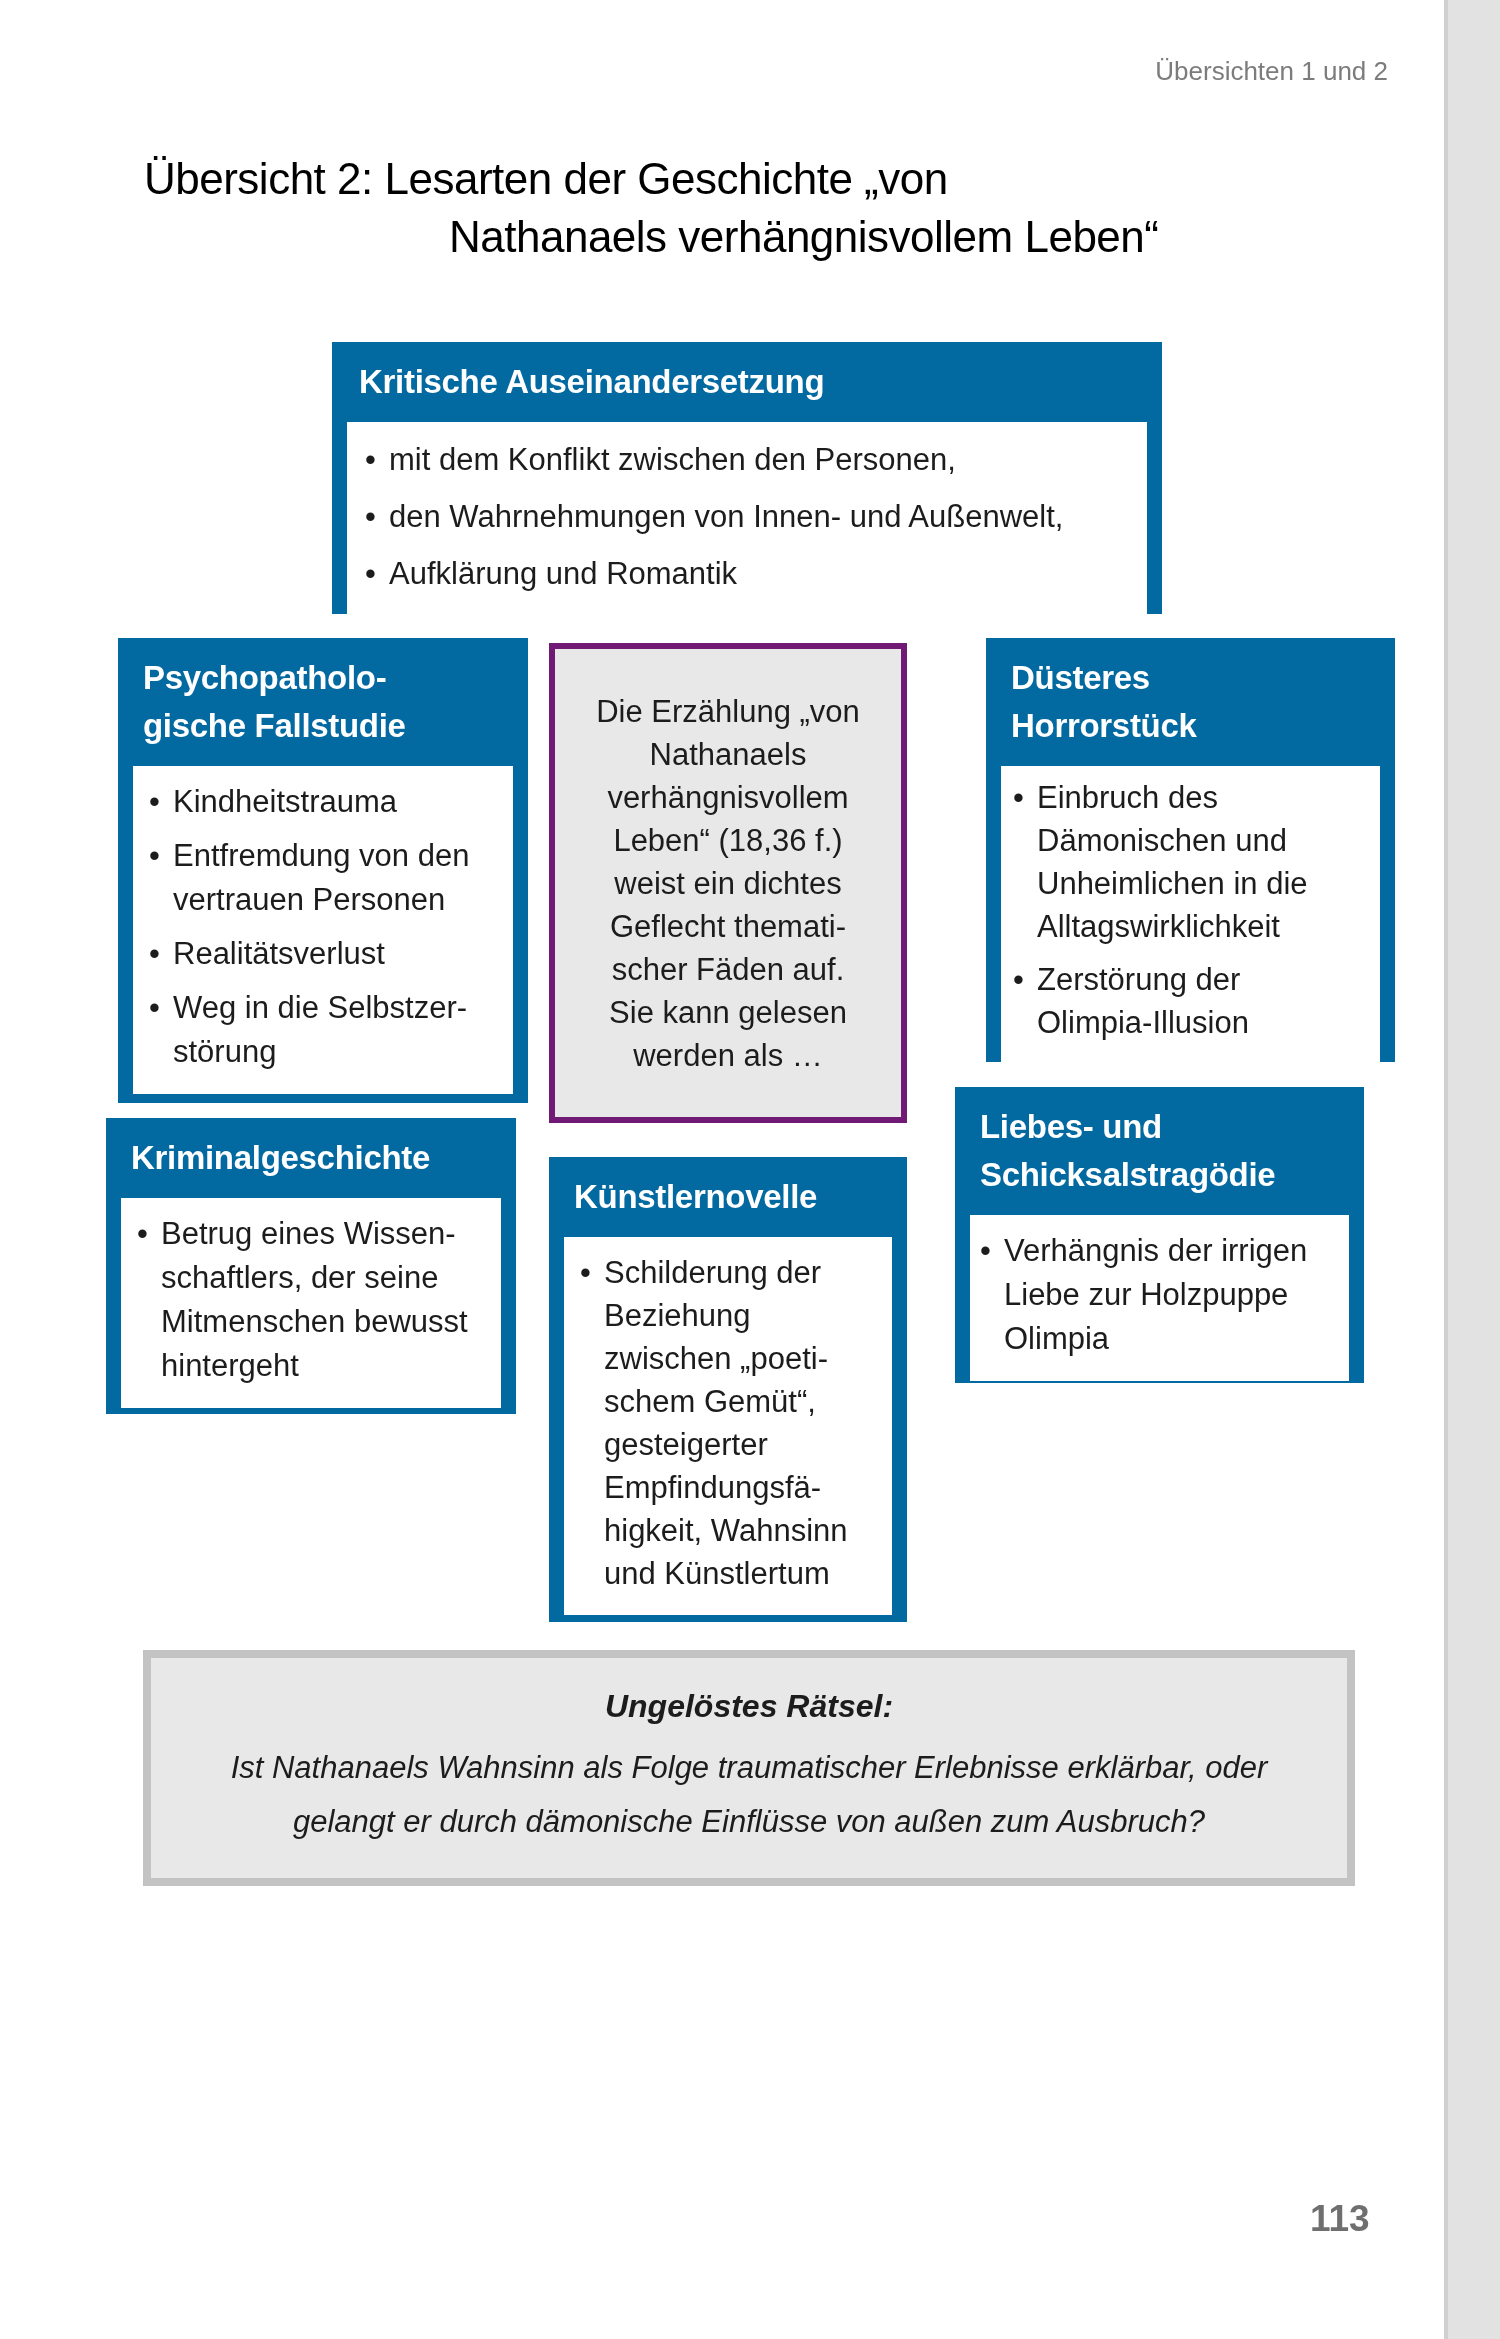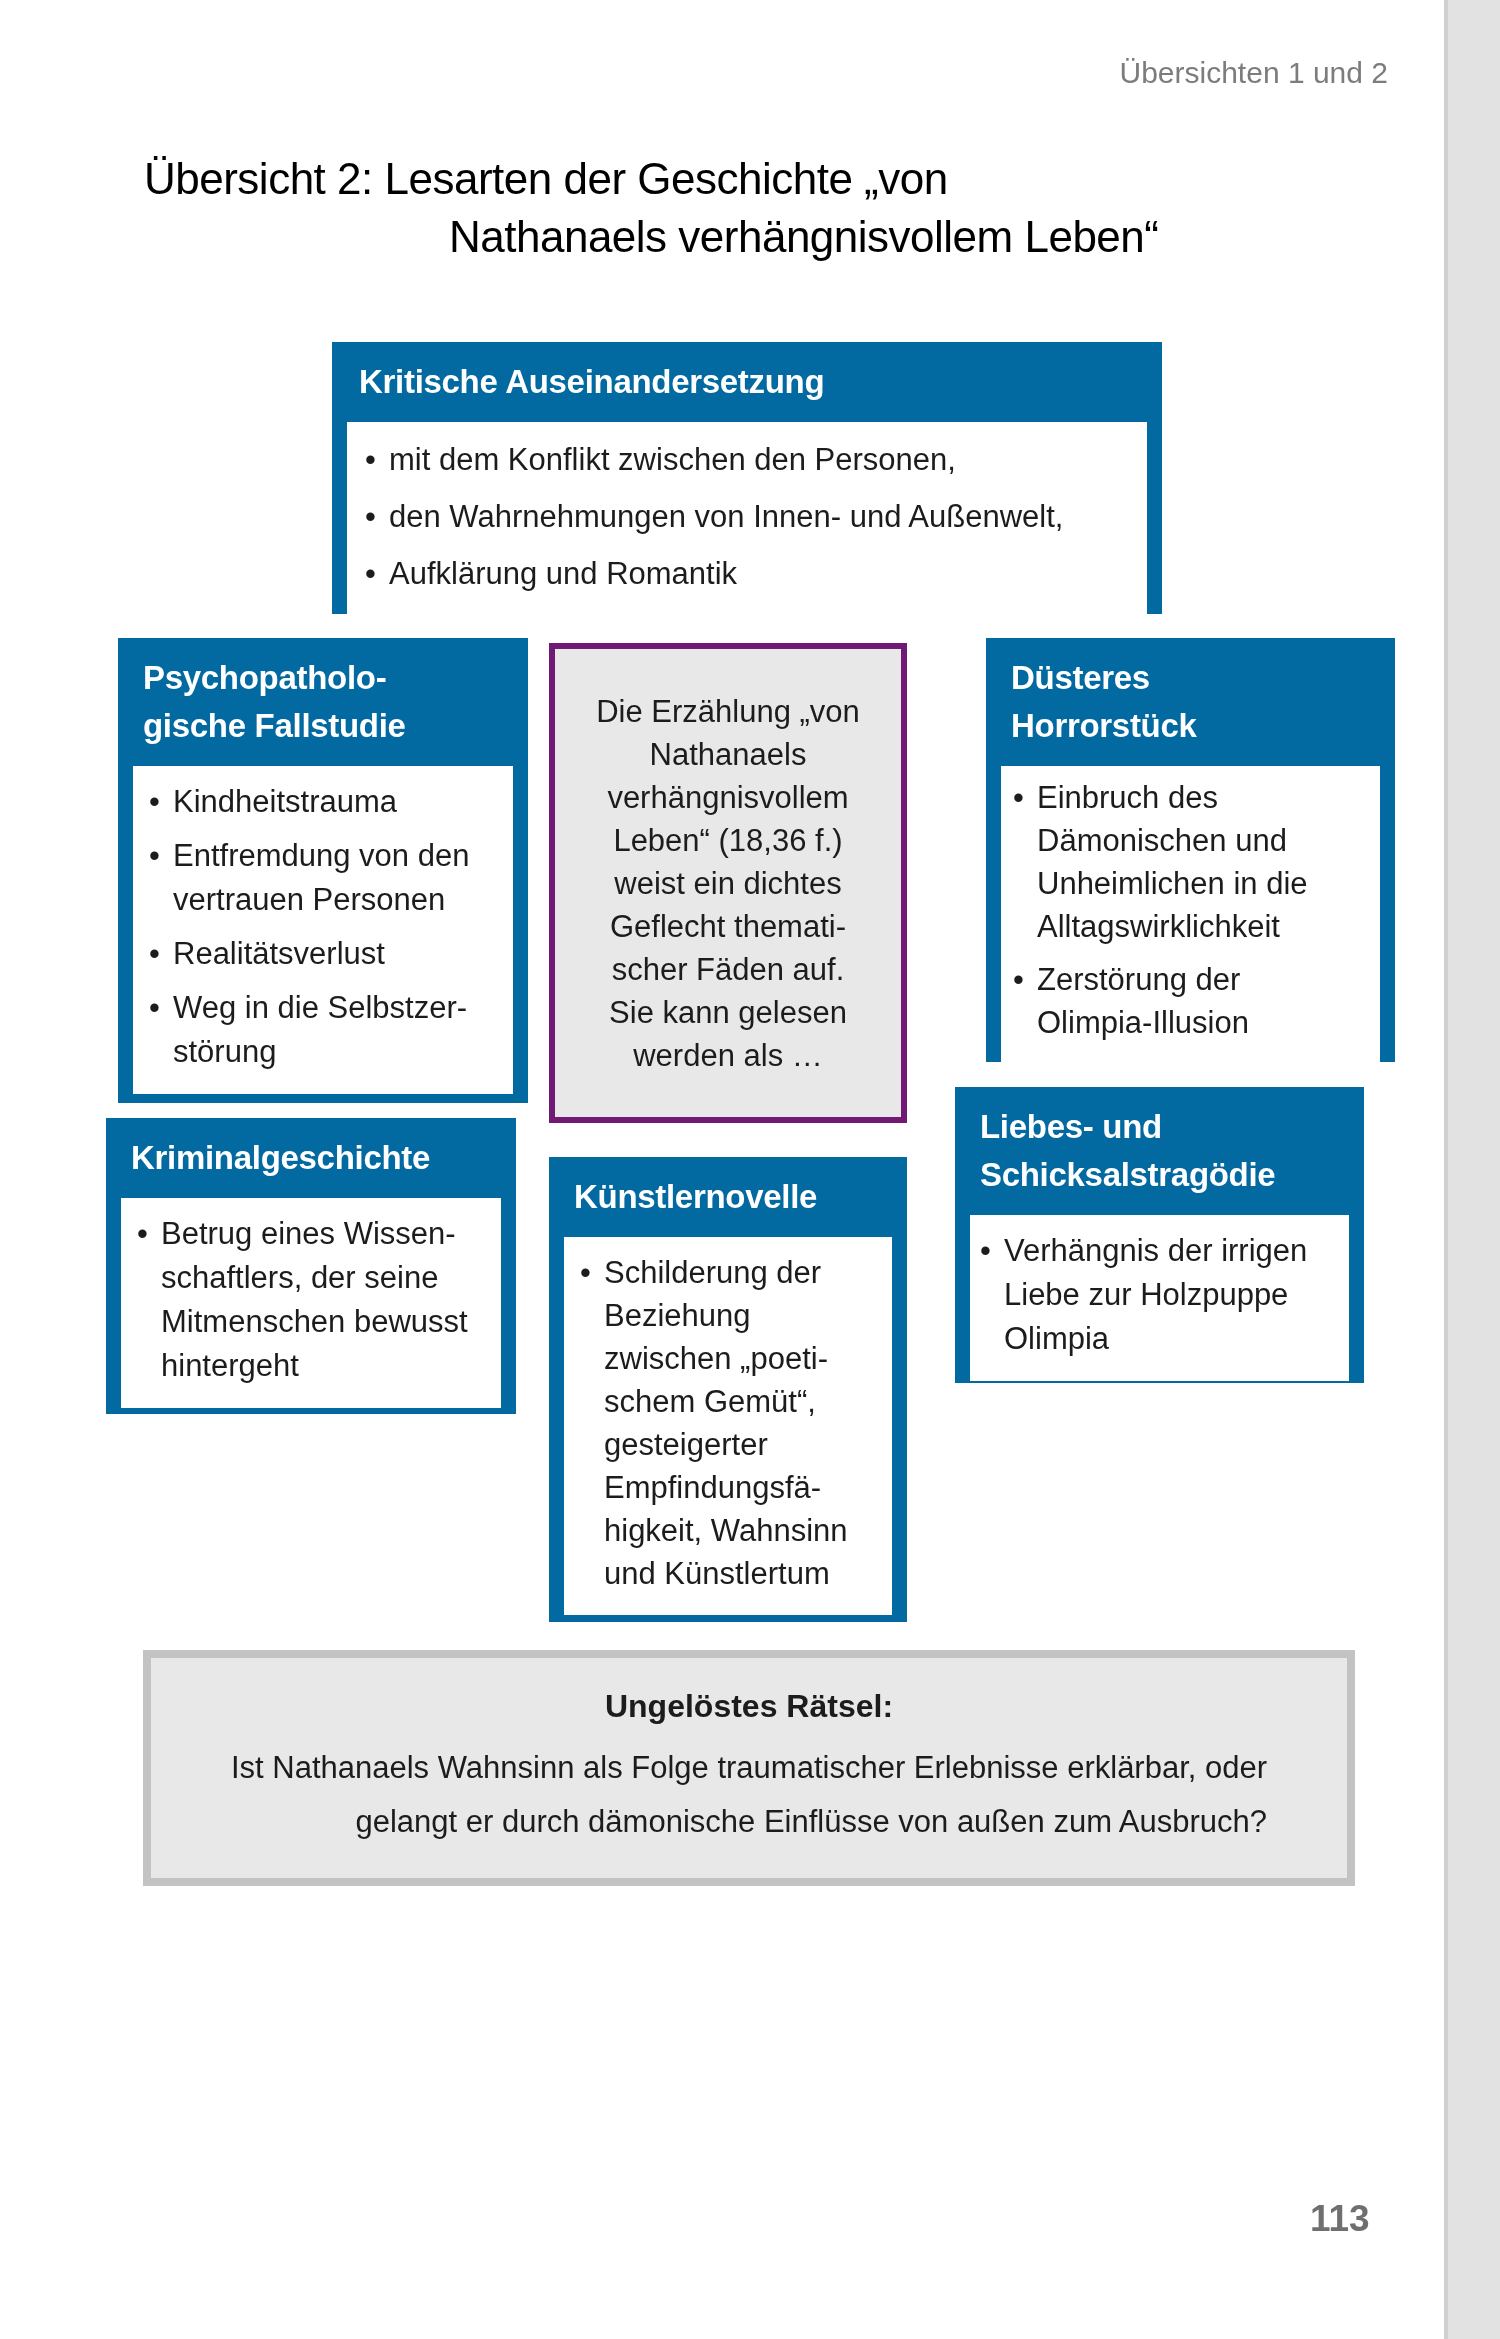--- a/index.html
+++ b/index.html
@@ -13,21 +13,21 @@
     overflow:hidden;
   }
   .edge-band {
     position:absolute; top:0; right:0;
     width:56px; height:100%;
     background:#e2e2e2;
     border-left:4px solid #d0d0d0;
   }
   .running-head {
     position:absolute; top:56px; right:112px;
-    font-size:30px; color:#7c7c7c;
+    font-size:26px; color:#7c7c7c;
     white-space:nowrap;
   }
   .page-title {
     position:absolute; left:144px; top:150px;
     font-size:44px; line-height:58px; font-weight:400;
     color:#000000; letter-spacing:-0.5px; white-space:nowrap;
   }
   .page-title .t2 { display:block; padding-left:305px; }
 
   
@@ -88,21 +88,22 @@
     white-space:pre-line;
     padding:8px;
   }
   .riddle-box {
     position:absolute; left:143px; top:1650px;
     width:1212px; height:236px;
     background:#e8e8e8;
     border:8px solid #c3c3c3;
     display:flex; flex-direction:column;
     align-items:center; justify-content:center;
-    text-align:right;
+    text-align:center;
+    font-style:italic;
   }
   .riddle-title { font-size:32px; font-weight:600; margin-bottom:16px; }
   .riddle-text  { font-size:31px; line-height:54px; white-space:pre-line; }
 
   .page-number {
     position:absolute; left:1310px; top:2198px;
     font-size:37px; font-weight:700; color:#6f6f6f;
   }
 </style>
 </head>

